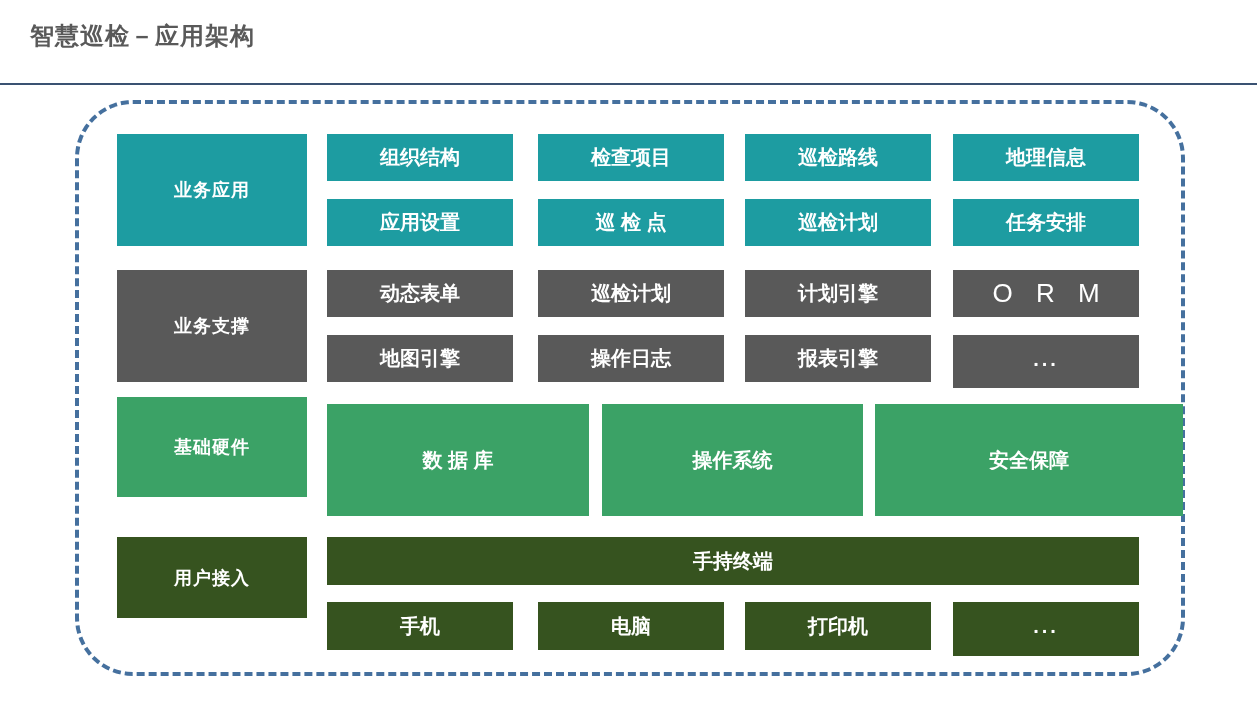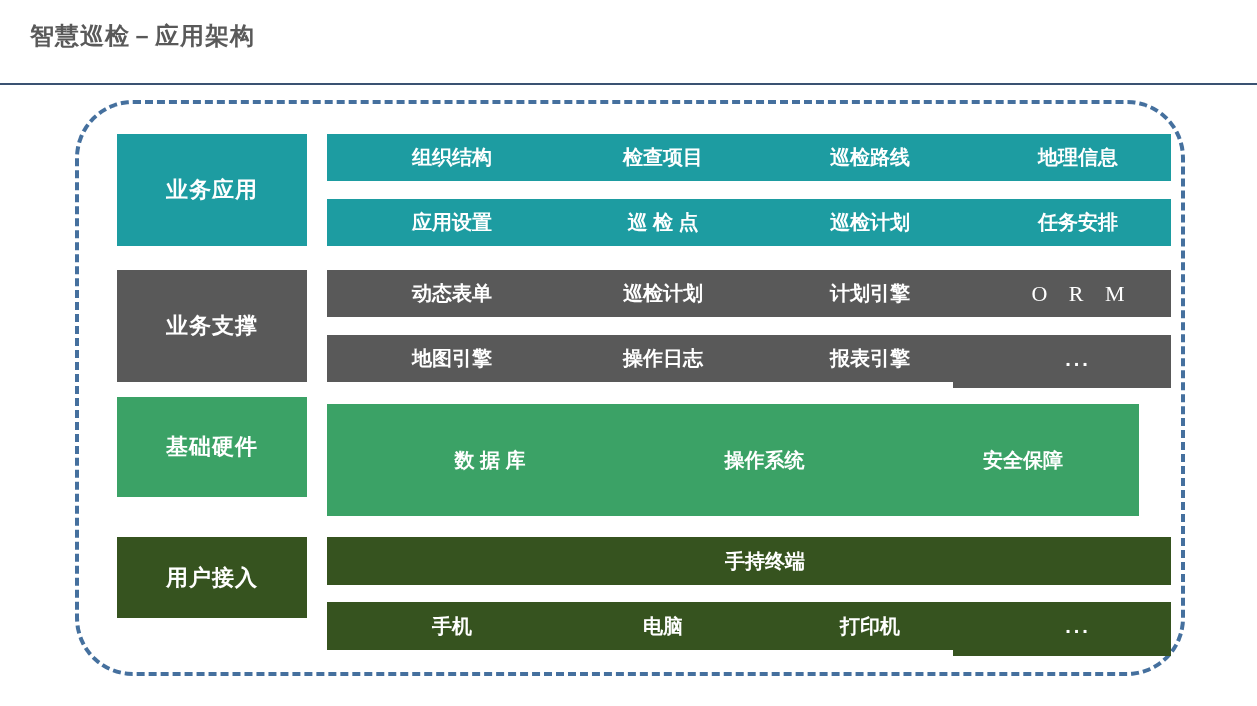--- a/index.html
+++ b/index.html
@@ -20,46 +20,46 @@
   
   .frame{
     position:absolute;left:75px;top:100px;width:1102px;height:568px;
     border:4px dashed var(--frame-border,#45709e);
     border-radius:58px;
   }
   
   .label-box{
     position:absolute;left:38px;width:190px;
     display:flex;align-items:center;justify-content:center;
-    color:#fff;font-weight:700;font-size:22px;letter-spacing:1px;
+    color:#fff;font-weight:700;font-size:18px;letter-spacing:1px;
   }
   .cell{
     position:absolute;width:186px;height:47px;
     display:flex;align-items:center;justify-content:center;
-    color:#fff;font-weight:700;font-size:20px;padding-left:32px;
+    color:#fff;font-weight:700;font-size:20px;
   }
   .c1{left:248px}.c2{left:459px}.c3{left:666px}.c4{left:874px}
   
   .l1-label{top:30px;height:112px}
   .l1-ra{top:30px}.l1-rb{top:95px}
   .l2-label{top:166px;height:112px}
   .l2-ra{top:166px}.l2-rb{top:231px}
   .l3-label{top:293px;height:100px}
   .l3-cell{top:300px;height:112px}
-  .w1{left:248px;width:262px}.w2{left:523px;width:261px}.w3{left:796px;width:232px}
+  .w1{left:248px;width:262px}.w2{left:523px;width:261px}.w3{left:796px;width:308px}
   .l4-label{top:433px;height:81px}
   .terminal{top:433px;left:248px;width:812px;height:48px}
   .l4-rb{top:498px;height:48px}
   
   .bg-teal{background:var(--teal,#1d9ca1)}
   .bg-gray{background:var(--gray,#595959)}
   .bg-green{background:var(--green,#3ba266)}
   .bg-dark-green{background:var(--dark-green,#36531f)}
   
-  .serif{font-family:Liberation Serif, serif;font-weight:400;letter-spacing:8px;font-size:22px;text-indent:8px;}
+  .serif{font-family:Liberation Sans, sans-serif;font-weight:400;letter-spacing:8px;font-size:26px;text-indent:8px;}
   .dots{font-size:20px;letter-spacing:3px;line-height:1;padding-bottom:6px;}
 </style>
 </head>
 <body>
 
 <h1 class="page-title">智慧巡检－应用架构</h1>
 <div class="title-rule"></div>
 
 <div class="frame">
 

